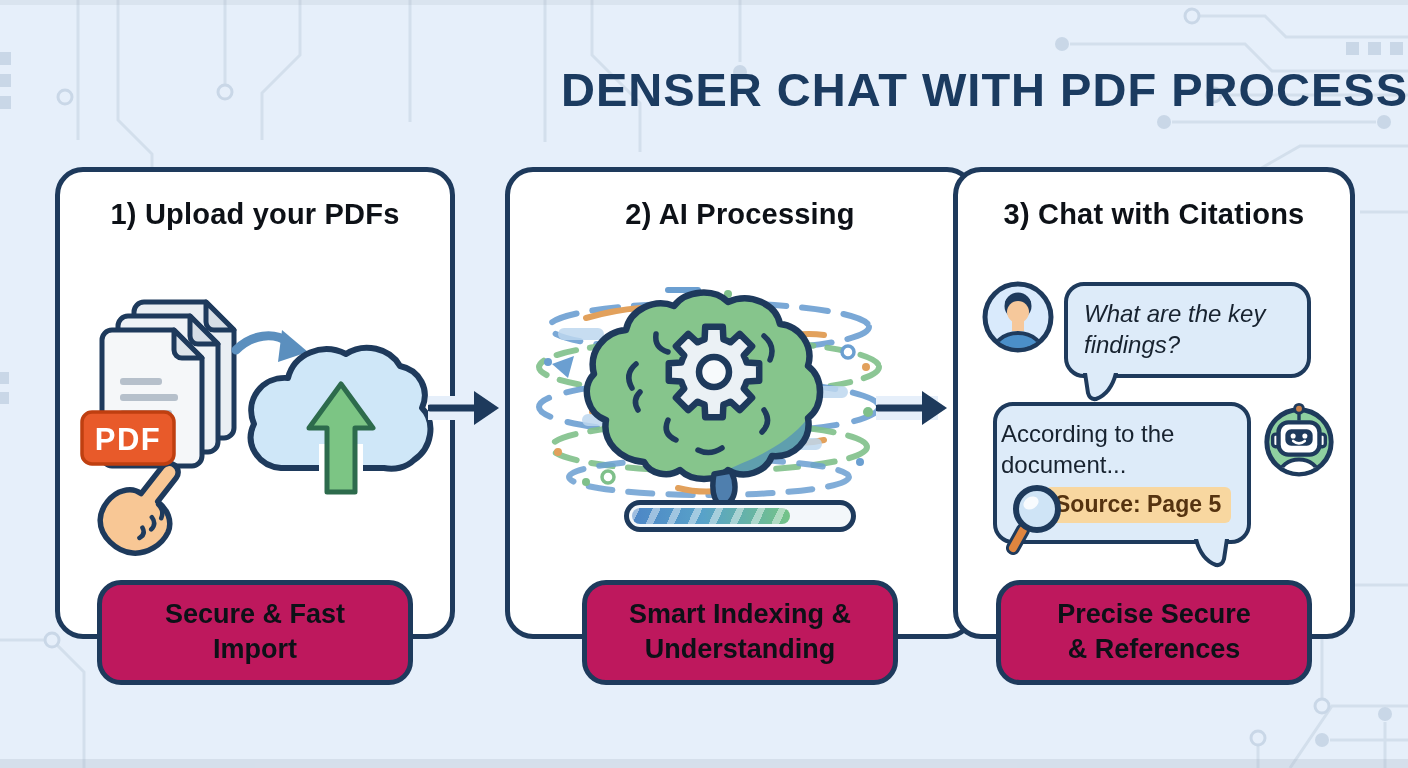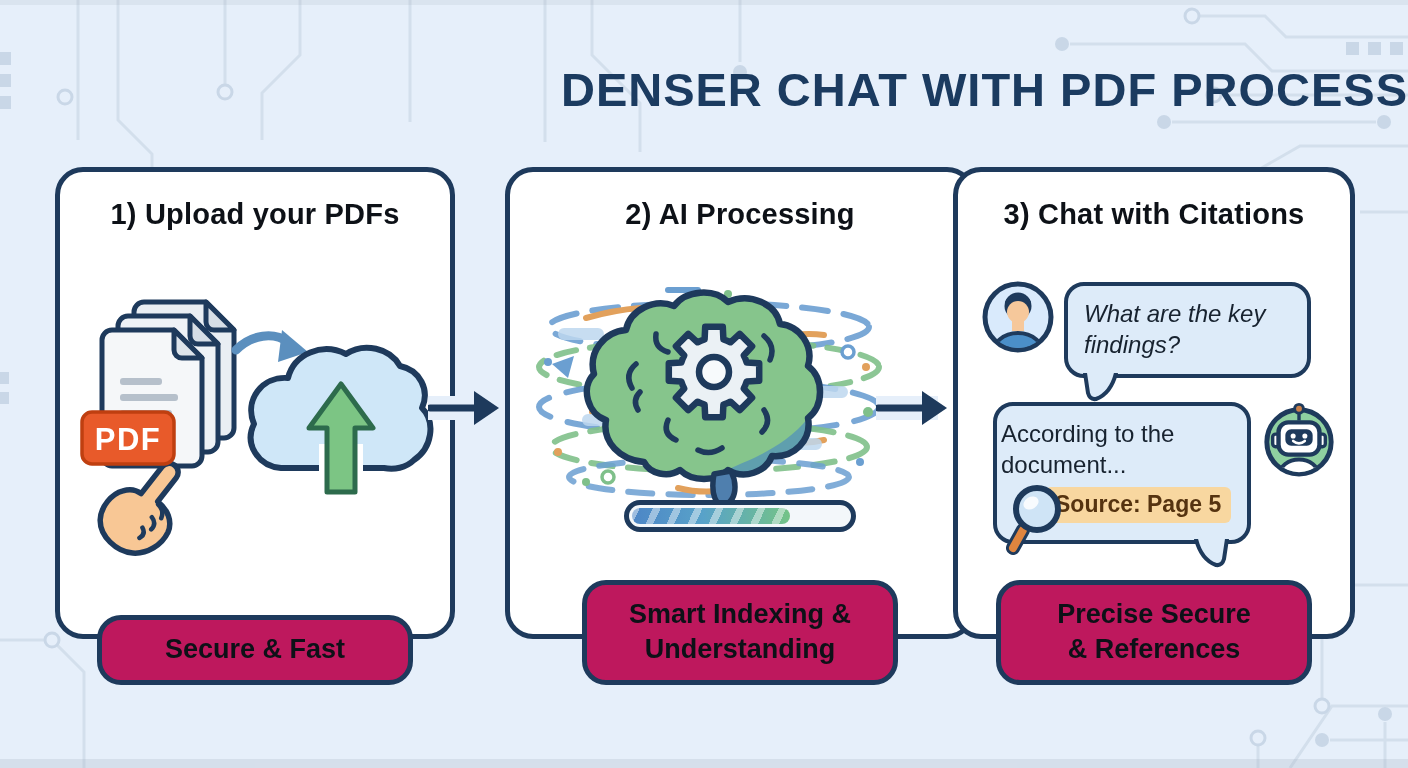--- a/index.html
+++ b/index.html
@@ -174,20 +174,21 @@
     </g>
 
     <g>
       <rect x="6" y="120" width="92" height="52" rx="10" fill="#e85a2a" stroke="#bf3f10" stroke-width="3.5"></rect>
       <text x="52" y="158" text-anchor="middle" font-size="31" font-weight="bold" fill="#ffffff" letter-spacing="1.5" font-family="Liberation Sans, sans-serif">PDF</text>
     </g>
   </svg>
 
   <div class="step-label">
     <span>Secure &amp; Fast</span>
+    <span>Import</span>
   </div>
 </section>
 
 <section class="panel panel-2">
   <h2 class="panel-heading">2) AI Processing</h2>
 
   <svg class="swirl-illustration" viewBox="0 0 362 236">
 
     <g fill="none" stroke-linecap="round">
       <ellipse cx="181" cy="55" rx="160" ry="24" stroke="#6b9fd1" stroke-width="6" stroke-dasharray="26 16" opacity="0.9"></ellipse>

